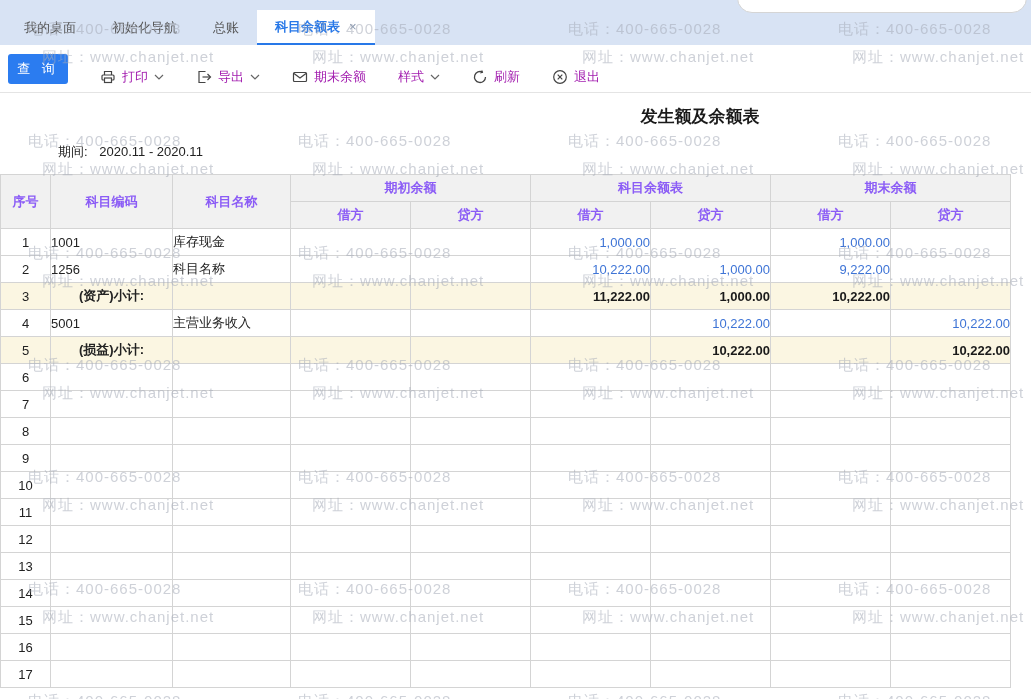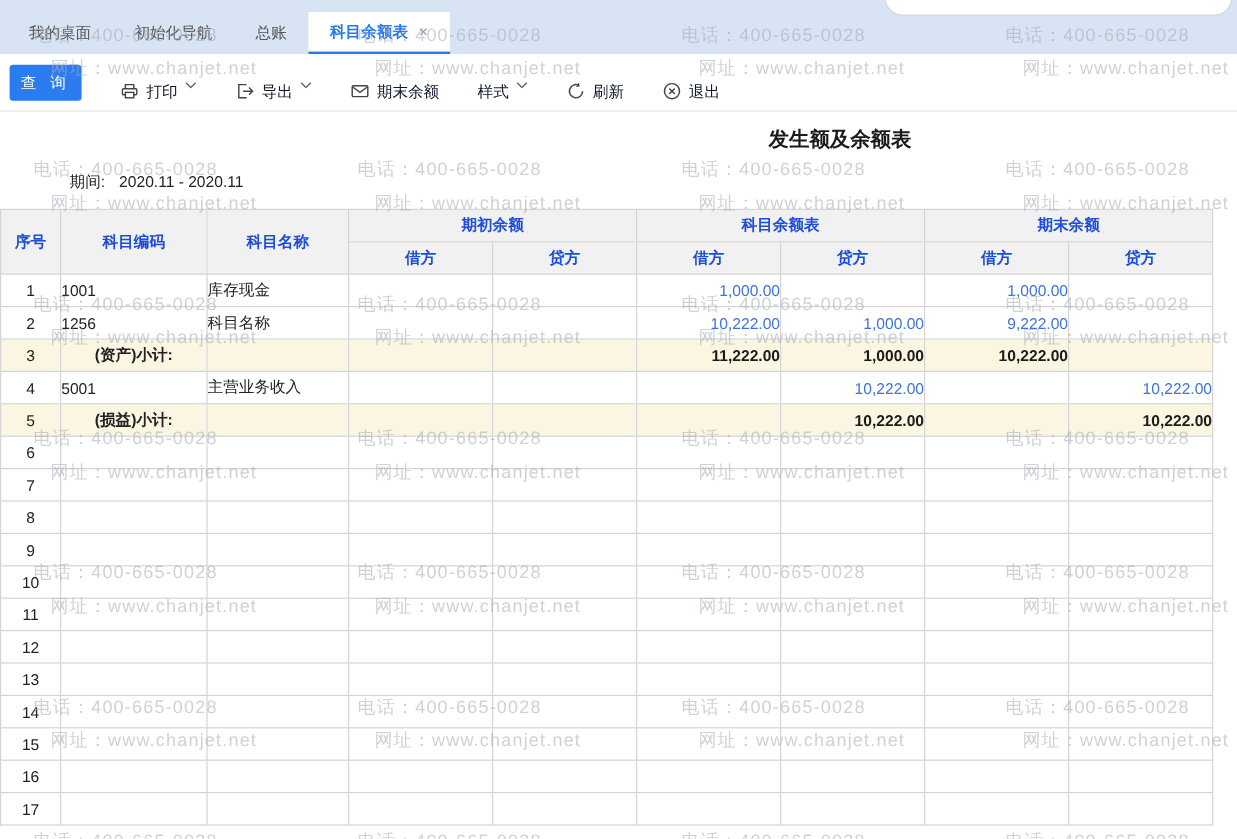--- a/index.html
+++ b/index.html
@@ -31,41 +31,41 @@
     position:absolute;top:45px;left:0;width:100%;height:48px;background:#fff;
     border-bottom:1px solid #e4e4e4;display:flex;align-items:center;
     padding:0 8px;box-sizing:border-box;gap:32px;
   }
   .btn-primary{
     background:#2b7cf0;color:#fff;border:none;border-radius:3px;
     width:60px;height:30px;font-size:13px;letter-spacing:4px;cursor:pointer;
     font-family:inherit;
   }
   .tool{
-    display:flex;gap:6px;font-size:13px;color:#0f172a;cursor:pointer;margin-top:16px;
+    display:flex;align-items:center;gap:6px;font-size:13px;color:#a21caf;cursor:pointer;margin-top:16px;
   }
   .tool svg{display:block;}
   
   .report-title{
     position:absolute;top:105px;left:700px;transform:translateX(-50%);
     font-size:17px;font-weight:bold;color:#1a1a1a;white-space:nowrap;
   }
   .period{position:absolute;top:143px;left:58px;font-size:13px;color:#222;}
   .period .val{margin-left:8px;}
   
   table.balance{
     position:absolute;top:174px;left:0;border-collapse:collapse;table-layout:fixed;
     font-size:13px;width:1010px;
   }
   table.balance th, table.balance td{
     border:1px solid #d4d4d4;height:27px;padding:0;box-sizing:border-box;
     overflow:hidden;white-space:nowrap;
   }
   table.balance th{
-    background:#f1f1f1;font-weight:bold;color:#1d4ed8;text-align:center;font-size:13px;
+    background:#f1f1f1;font-weight:bold;color:#8b5cf6;text-align:center;font-size:13px;
   }
   td.seq{text-align:center;color:#222;}
   td.code{text-align:left;padding-left:8px;color:#222;}
   td.name{text-align:left;padding-left:8px;color:#222;}
   td.num{text-align:right;padding-right:8px;color:#3e74d6;}
   tr.subtotal{background:#fbf6e2;}
   tr.subtotal td.code{font-weight:bold;text-align:center;}
   tr.subtotal td.num{color:#1a1a1a;font-weight:bold;}
   
   .watermark-layer{

